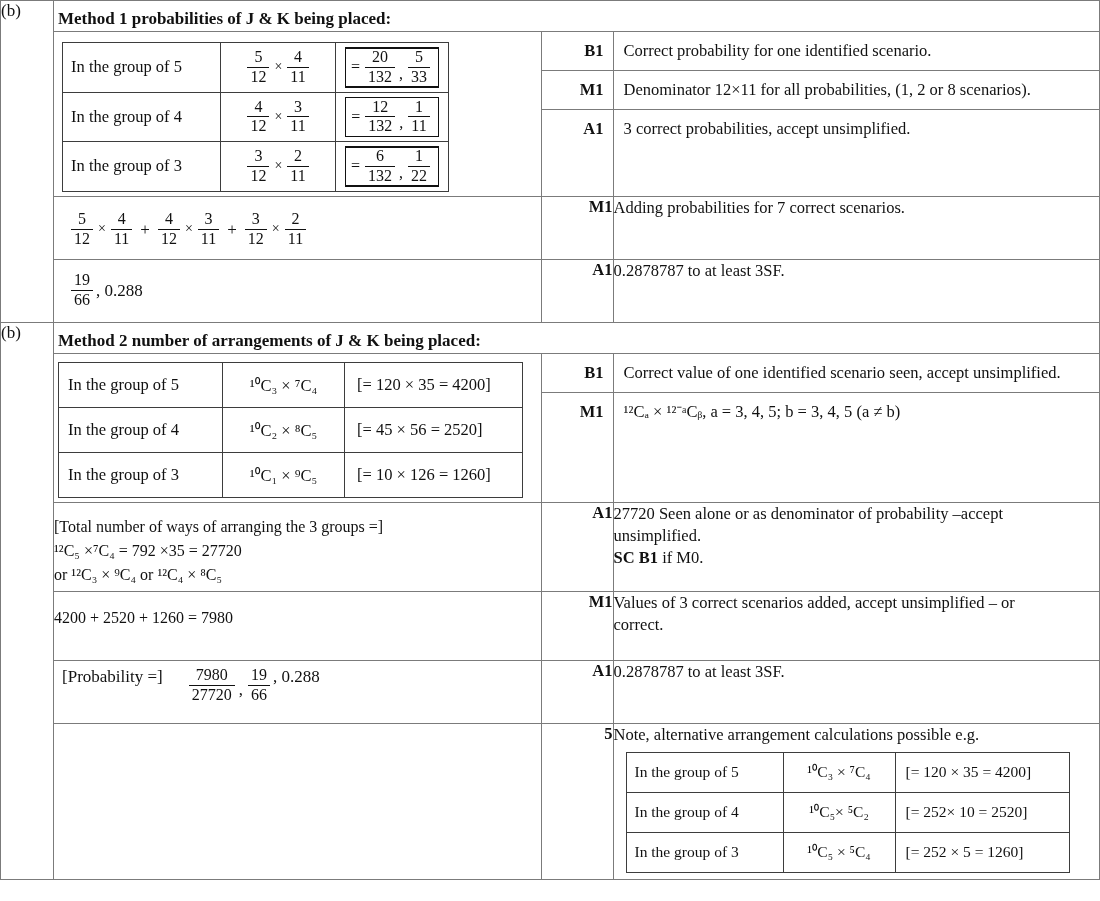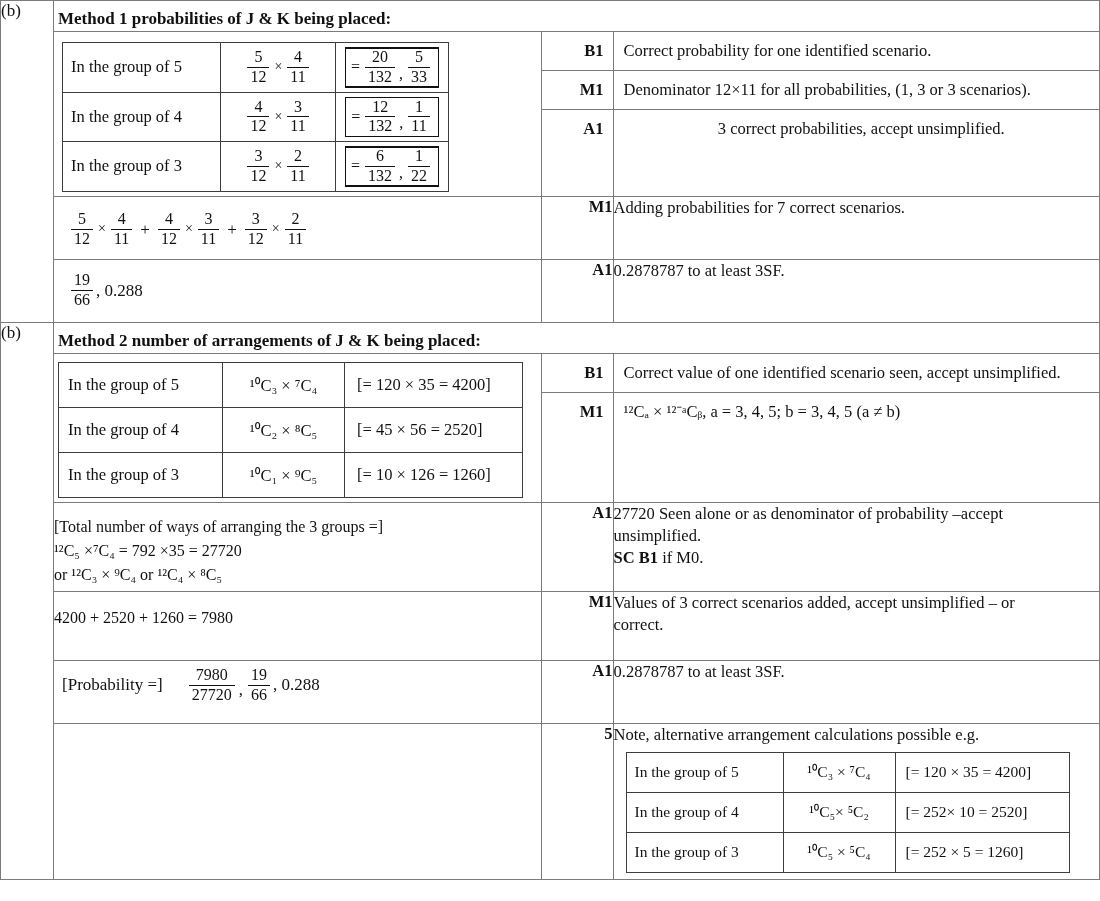--- a/index.html
+++ b/index.html
@@ -135,21 +135,21 @@
   }
   .brk:before{top:0;}
   .brk:after{bottom:0;}
 
   .eq{margin-right:2px;}
   .comma{margin:0 2px 0 1px;align-self:flex-end;padding-bottom:3px;}
 
   .expr{font-size:16px;line-height:1.5;}
   .expr .ln{display:block;white-space:nowrap;}
 
-  .probline{display:flex;align-items:center;font-size:17px;padding-top:6px;}
+  .probline{display:flex;font-size:17px;padding-top:6px;}
   .probline .lead{margin-right:6px;}
 </style>
 </head>
 <body>
 
 <div class="page">
 <table class="ms">
   <colgroup>
     <col class="col-q">
         <col class="col-work">
@@ -264,22 +264,22 @@
     </td>
 
     <td class="markcell" style="padding:0;">
       <div style="border-bottom:1px solid #7b7b7b;height:38px;line-height:38px;text-align:right;padding-right:9px;">B1</div>
       <div style="border-bottom:1px solid #7b7b7b;height:38px;line-height:38px;text-align:right;padding-right:9px;">M1</div>
       <div style="height:38px;line-height:38px;text-align:right;padding-right:9px;">A1</div>
     </td>
 
     <td class="notecell" style="padding:0;">
       <div style="border-bottom:1px solid #7b7b7b;height:38px;line-height:38px;padding-left:10px;font-family:Liberation Serif, serif;">Correct probability for one identified scenario.</div>
-      <div style="border-bottom:1px solid #7b7b7b;height:38px;line-height:38px;padding-left:10px;">Denominator 12×11 for all probabilities, (1, 3 or 3 scenarios).</div>
-      <div style="height:38px;line-height:38px;padding-left:10px;text-align:center;">3 correct probabilities, accept unsimplified.</div>
+      <div style="border-bottom:1px solid #7b7b7b;height:38px;line-height:38px;padding-left:10px;">Denominator 12×11 for all probabilities, (1, 2 or 8 scenarios).</div>
+      <div style="height:38px;line-height:38px;padding-left:10px;">3 correct probabilities, accept unsimplified.</div>
     </td>
   </tr>
 
   <tr>
     <td class="workcell" style="height:62px;">
       <div class="mrow" style="padding:14px 0 0 14px;">
         <span class="frac">
                 <span class="num">5</span>
                 <span class="den">12</span>
               </span>

